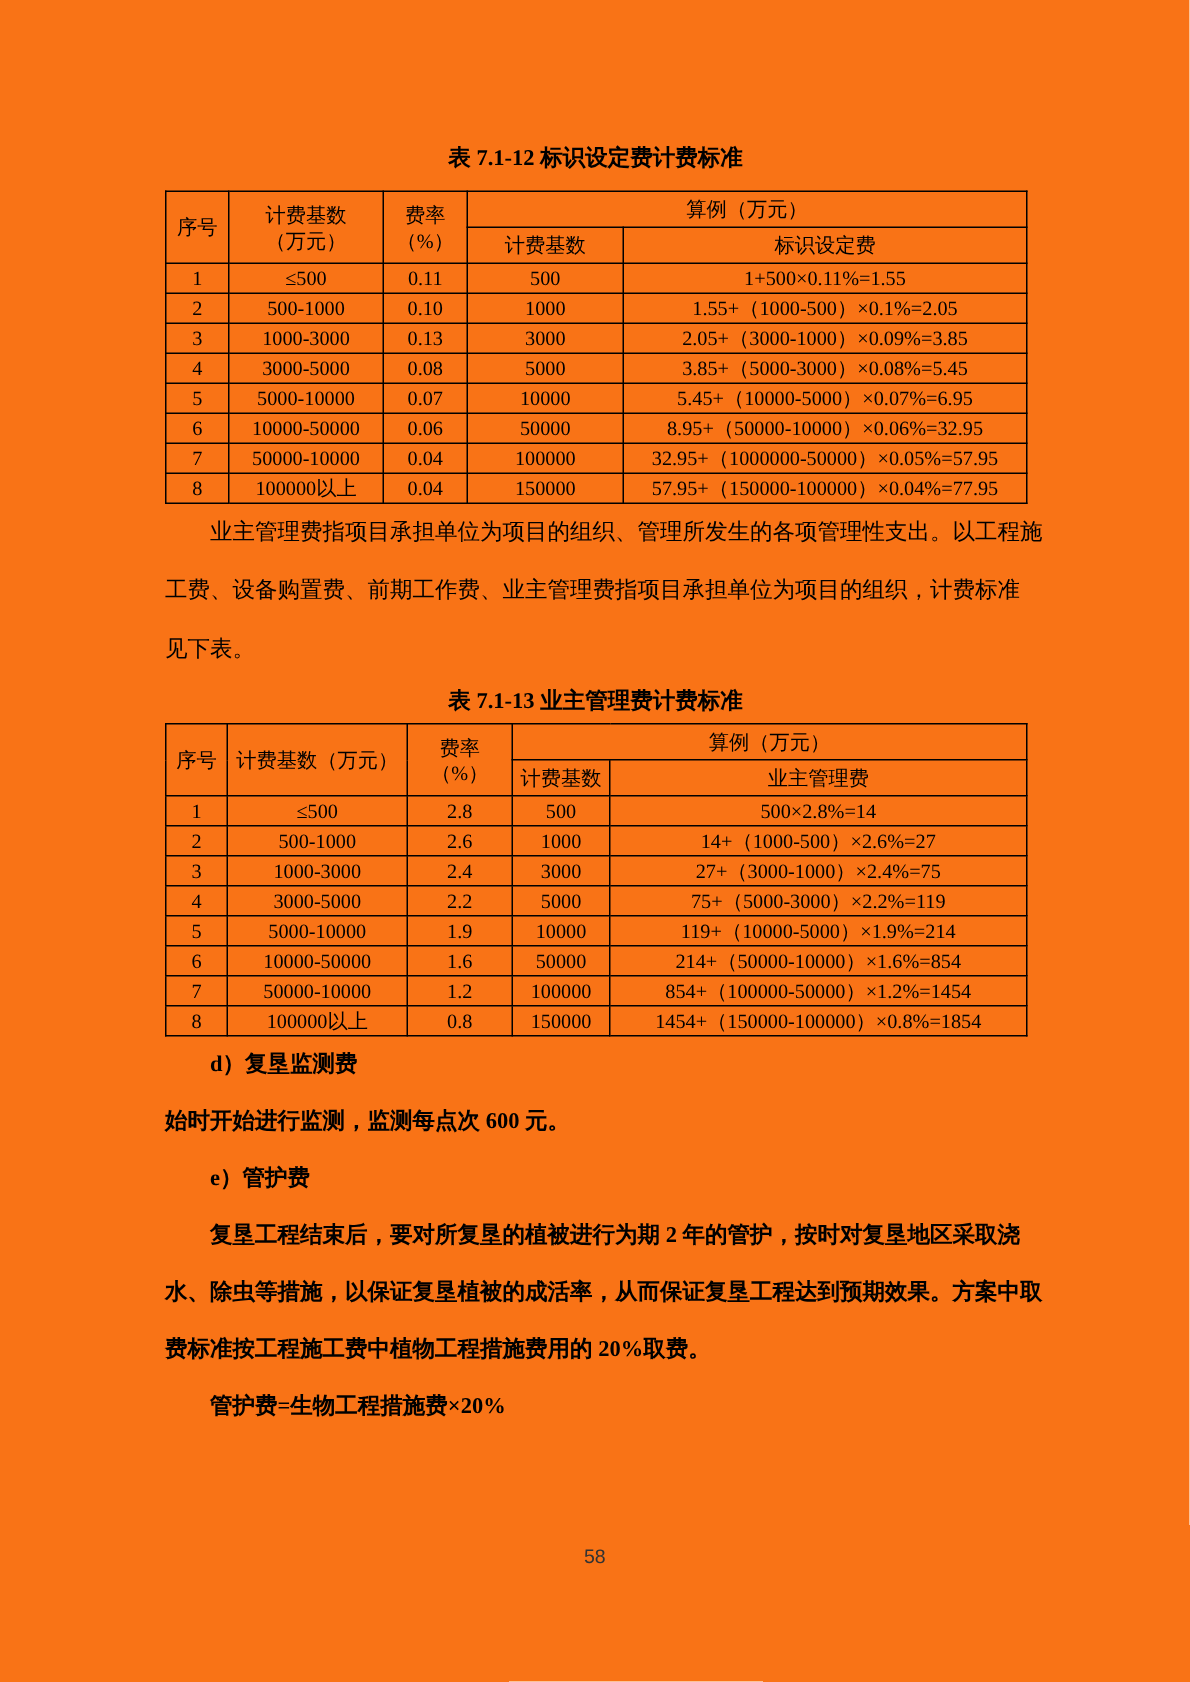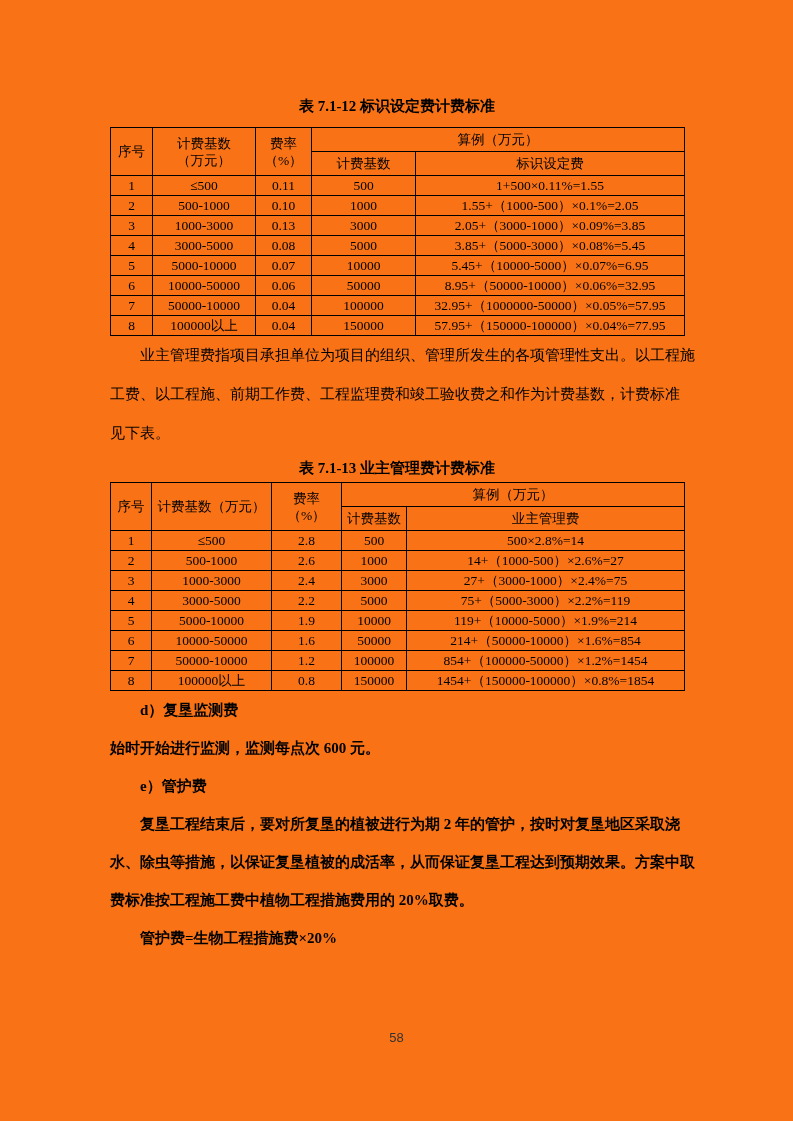--- a/index.html
+++ b/index.html
@@ -147,21 +147,21 @@
         <td>8</td>
         <td>100000以上</td>
         <td>0.04</td>
         <td>150000</td>
         <td>57.95+（150000-100000）×0.04%=77.95</td>
       </tr>
     </tbody>
   </table>
 
   <div class="bodyline indent">业主管理费指项目承担单位为项目的组织、管理所发生的各项管理性支出。以工程施</div>
-  <div class="bodyline">工费、以工程施、前期工作费、工程监理费和竣工验收费之和作为计费基数，计费标准</div>
+  <div class="bodyline">工费、设备购置费、前期工作费、业主管理费指项目承担单位为项目的组织，计费标准</div>
   <div class="bodyline">见下表。</div>
 
   <p class="caption second">表 7.1-13 业主管理费计费标准</p>
 
   <table class="fee t2">
     <colgroup>
       <col style="width:41px">
         <col style="width:120px">
         <col style="width:70px">
         <col style="width:65px">

